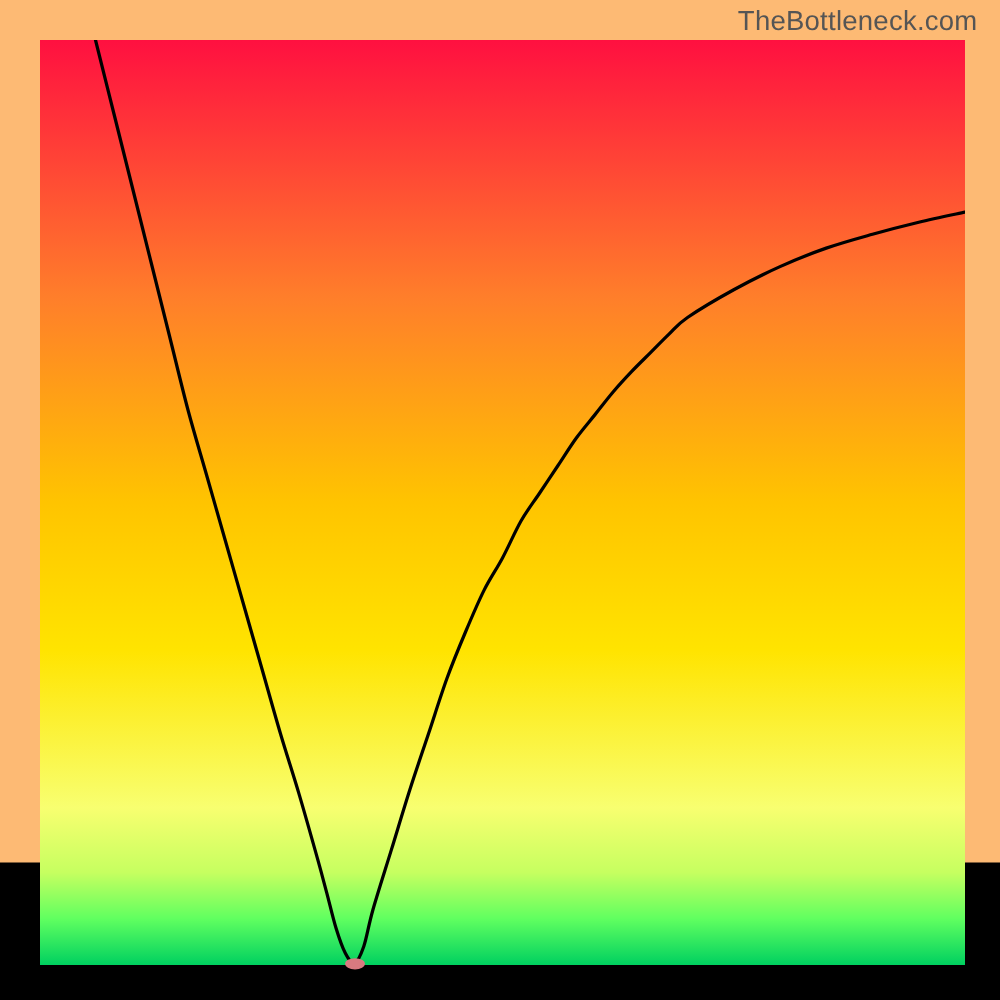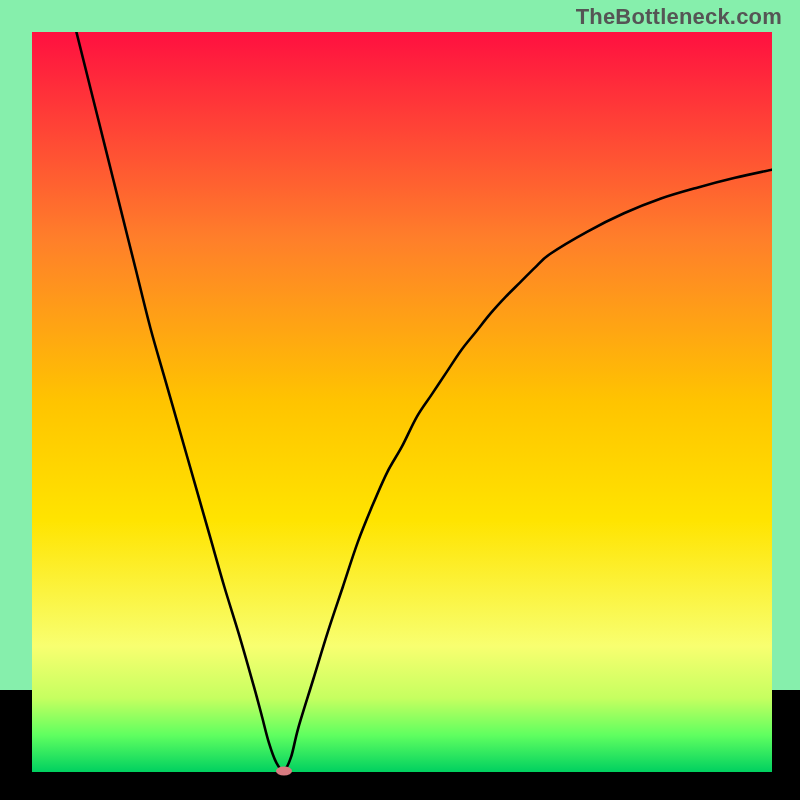--- a/index.html
+++ b/index.html
@@ -7,22 +7,21 @@
     padding: 0;
     width: 800px;
     height: 800px;
     background: #000;
     overflow: hidden;
   }
   .stage {
     position: relative;
     width: 800px;
     height: 690px;
-    background: #86efac;
-    font-weight: bold;
+    background: #fdba74;
   }
   .watermark {
     position: absolute;
     top: 4px;
     right: 18px;
     font-family: Arial, Helvetica, sans-serif;
     font-size: 22px;
     color: #555;
     letter-spacing: 0.2px;
     user-select: none;

